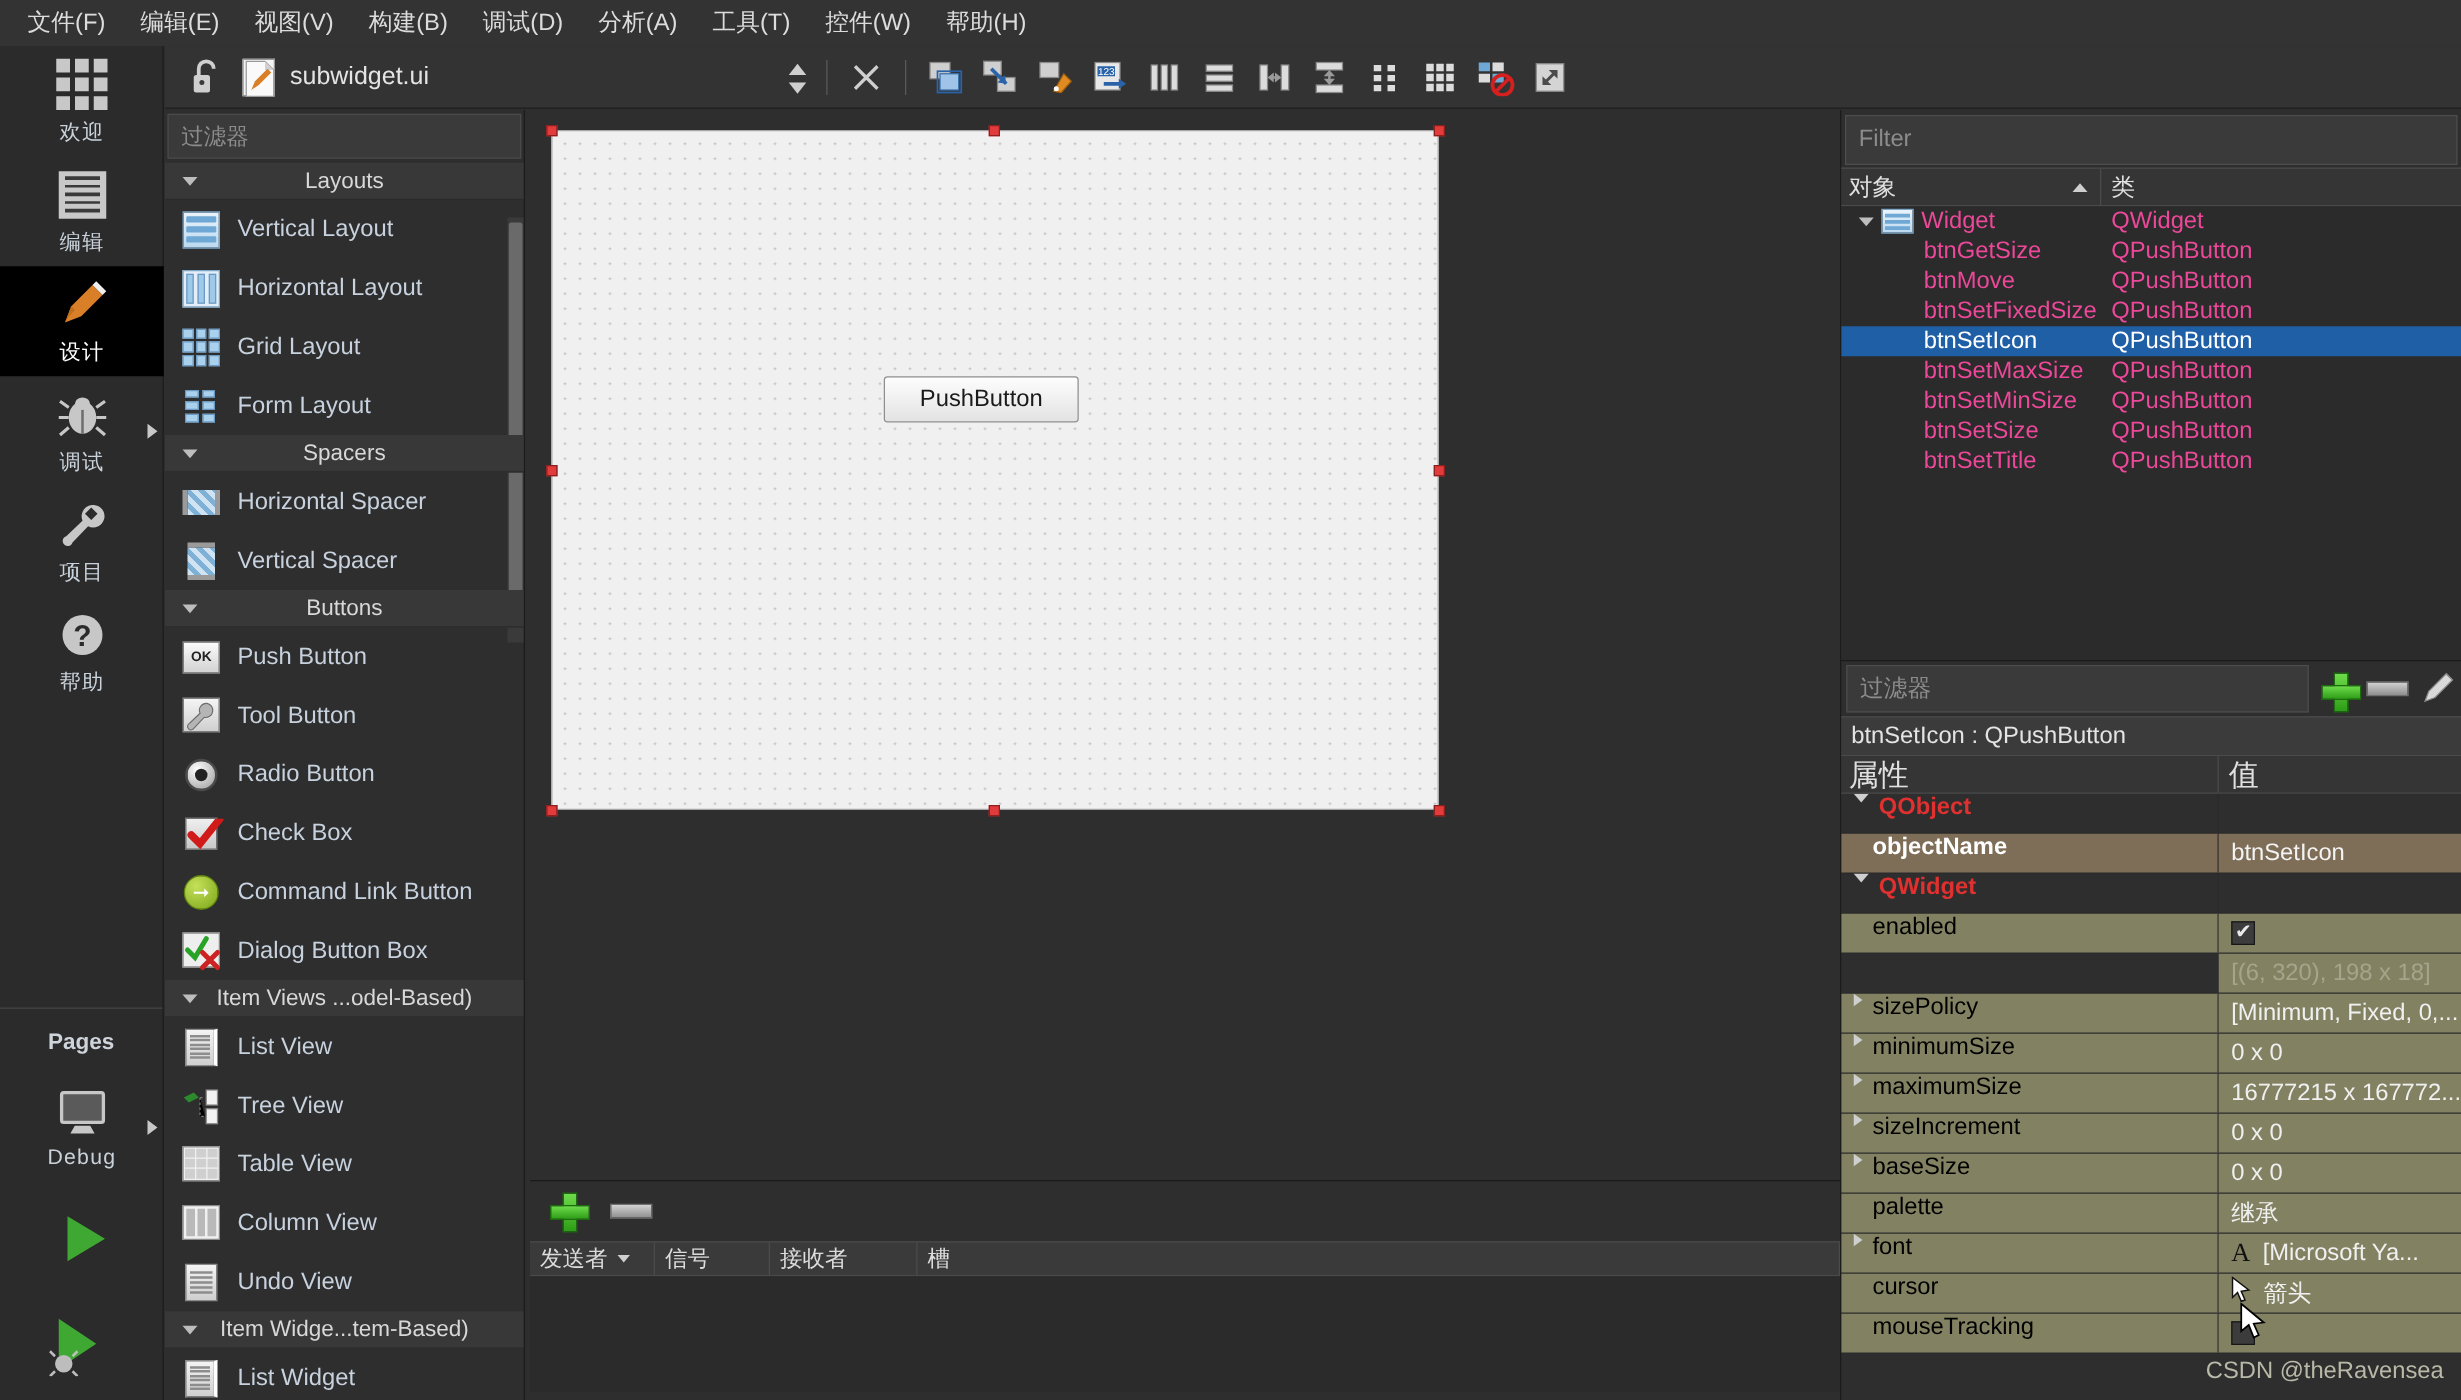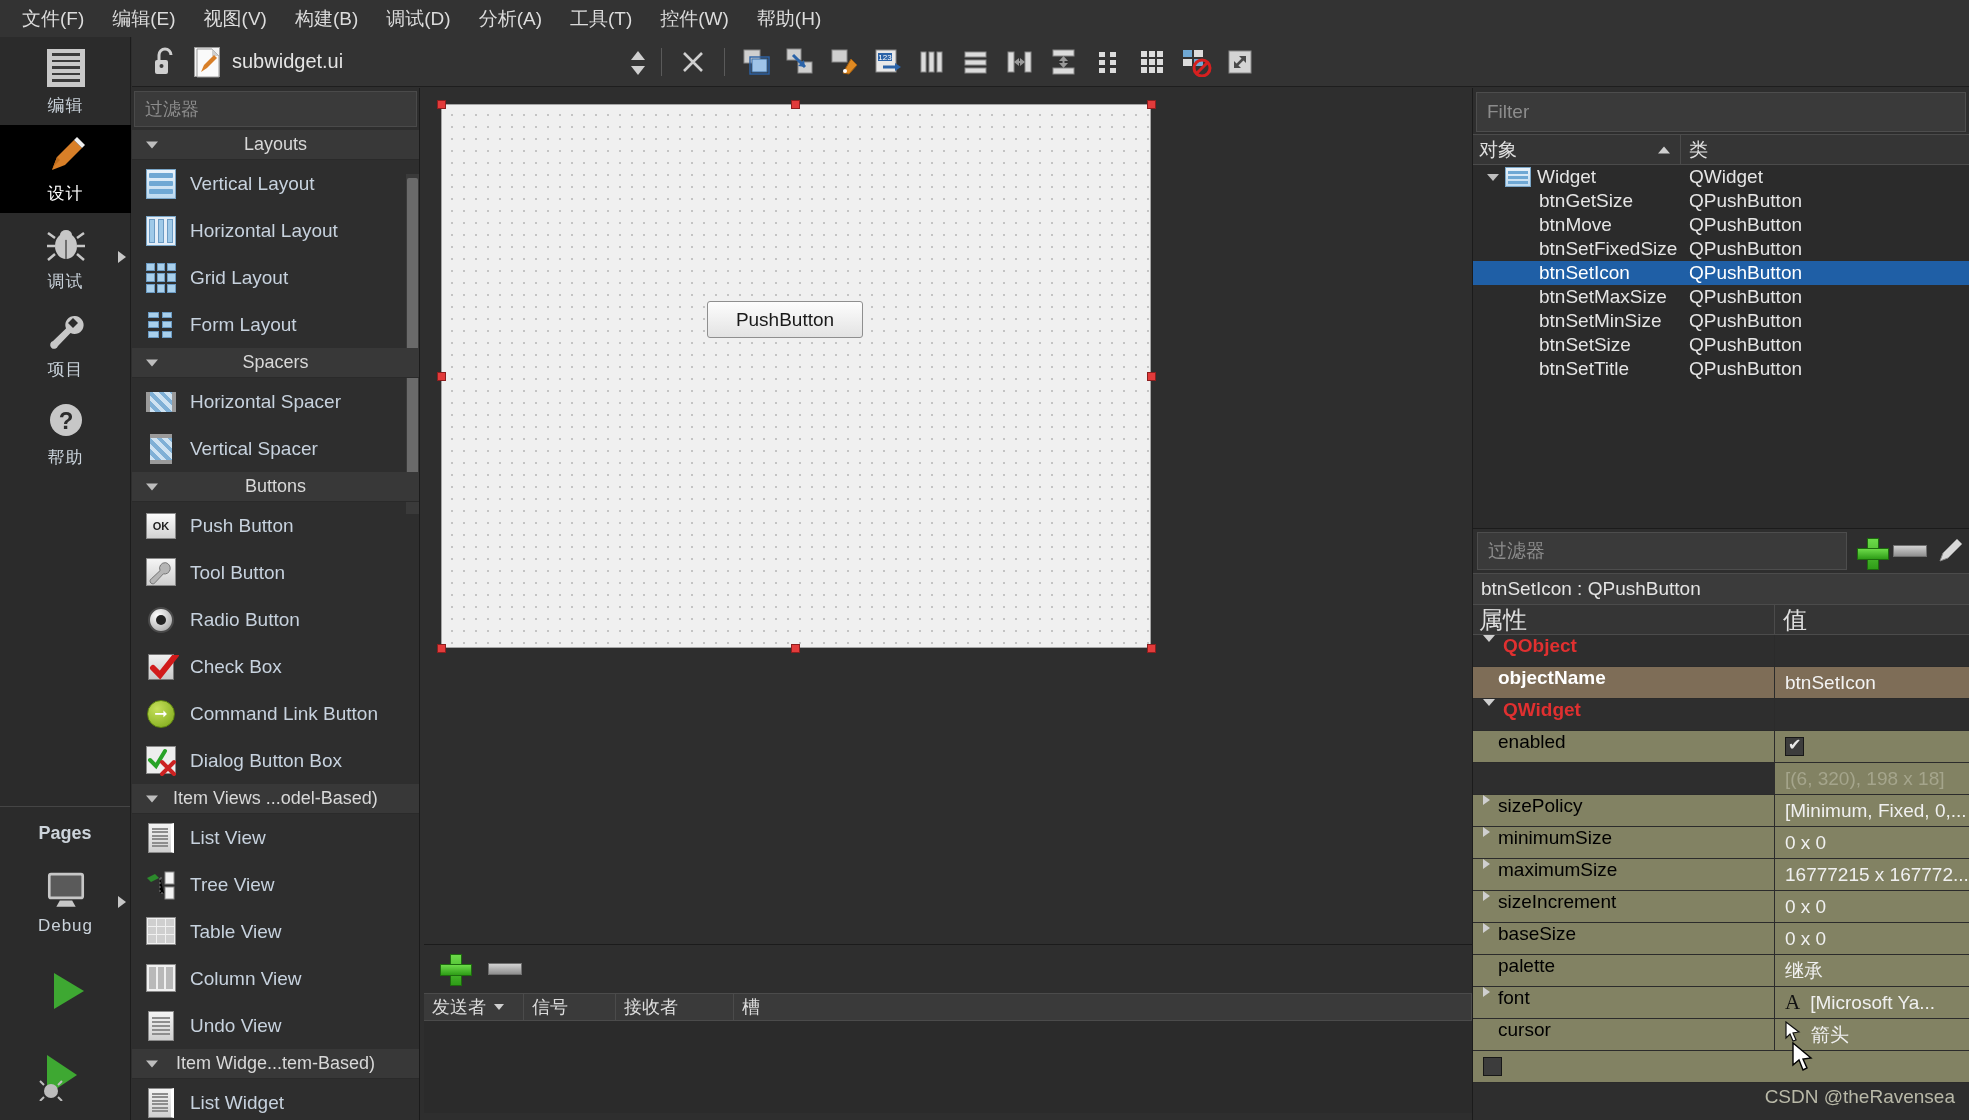--- a/index.html
+++ b/index.html
@@ -188,21 +188,21 @@
     border-bottom: 1px solid #4b4b4b; font-size: 19px; color: #e0e0e0; align-items: stretch;
   }
   .tree-head .c1 { width: 208px; display:flex; align-items:center; padding-left:6px;
                    border-right:1px solid #4b4b4b; position: relative;}
   .tree-head .c2 { flex:1; display:flex; align-items:center; padding-left:8px;}
   .tree-head .uparrow {
     position:absolute; right:10px; top:50%; transform: translateY(-50%);
     width:0;height:0;border-bottom:7px solid #cfcfcf;border-left:6px solid transparent;border-right:6px solid transparent;
   }
   .tree-body { flex: 1; background: #2b2b2b; overflow: hidden; }
-  .tree-row { display: flex; height: 24px; align-items: center; font-size: 19px; color: #e5e5e5; }
+  .tree-row { display: flex; height: 24px; align-items: center; font-size: 19px; color: #ec4899; }
   .tree-row.sel { background: #1f5fa6; color: #ffffff; }
   .tree-row .name { width: 208px; display:flex; align-items:center; gap:6px; padding-left:6px;}
   .tree-row .cls { flex: 1; padding-left: 8px; }
   .tree-row.child .name { padding-left: 66px; }
   .tw-tri { width:0;height:0;border-top:7px solid #bdbdbd;border-left:6px solid transparent;border-right:6px solid transparent; margin-left:8px;}
   .tw-ico { width:26px;height:20px; background: linear-gradient(#eaf3fb,#bcd9ef); border:1px solid #7aa6c8;
             display:flex;flex-direction:column;justify-content:center;gap:2px;padding:2px;}
   .tw-ico i { display:block;height:3px;background:#6fa8d4;}
 
   .proppanel {
@@ -271,20 +271,36 @@
       <div class="menu-item">调试(D)</div>
       <div class="menu-item">分析(A)</div>
       <div class="menu-item">工具(T)</div>
       <div class="menu-item">控件(W)</div>
       <div class="menu-item">帮助(H)</div>
     </div>
 
   <div class="modebar">
     <div class="mode-top">
 
+      <div class="mode-btn">
+        <div class="mode-ico">
+          <div class="grid9">
+              <i></i>
+              <i></i>
+              <i></i>
+              <i></i>
+              <i></i>
+              <i></i>
+              <i></i>
+              <i></i>
+              <i></i>
+            </div>
+        </div>
+        <div class="mlabel">欢迎</div>
+      </div>
 
       <div class="mode-btn">
         <div class="mode-ico">
           <div class="editico">
               <i></i>
               <i></i>
               <i></i>
               <i></i>
               <i></i>
             </div>
@@ -965,20 +981,24 @@
             <span>cursor</span>
           </div>
           <div class="pv">
             <span><svg width="16" height="22" viewBox="0 0 16 22">
                 <polygon points="1,1 1,17 5,13 8,20 11,19 8,12 14,11" fill="#ffffff" stroke="#111" stroke-width="1.2"></polygon>
               </svg></span>
             <span>箭头</span>
           </div>
         </div>
         <div class="prow olive">
+          <div class="pk">
+            <span style="width: 7px; display: inline-block;"></span>
+            <span>mouseTracking</span>
+          </div>
           <div class="pv">
             <span class="pcheck"></span>
           </div>
         </div>
       </div>
   </div>
 
   <div class="cursor-pointer">
     <svg width="22" height="32" viewBox="0 0 22 32">
       <polygon points="1,1 1,23 7,18 11,28 15,26 11,17 19,16" fill="#ffffff" stroke="#000000" stroke-width="1.4"></polygon>

